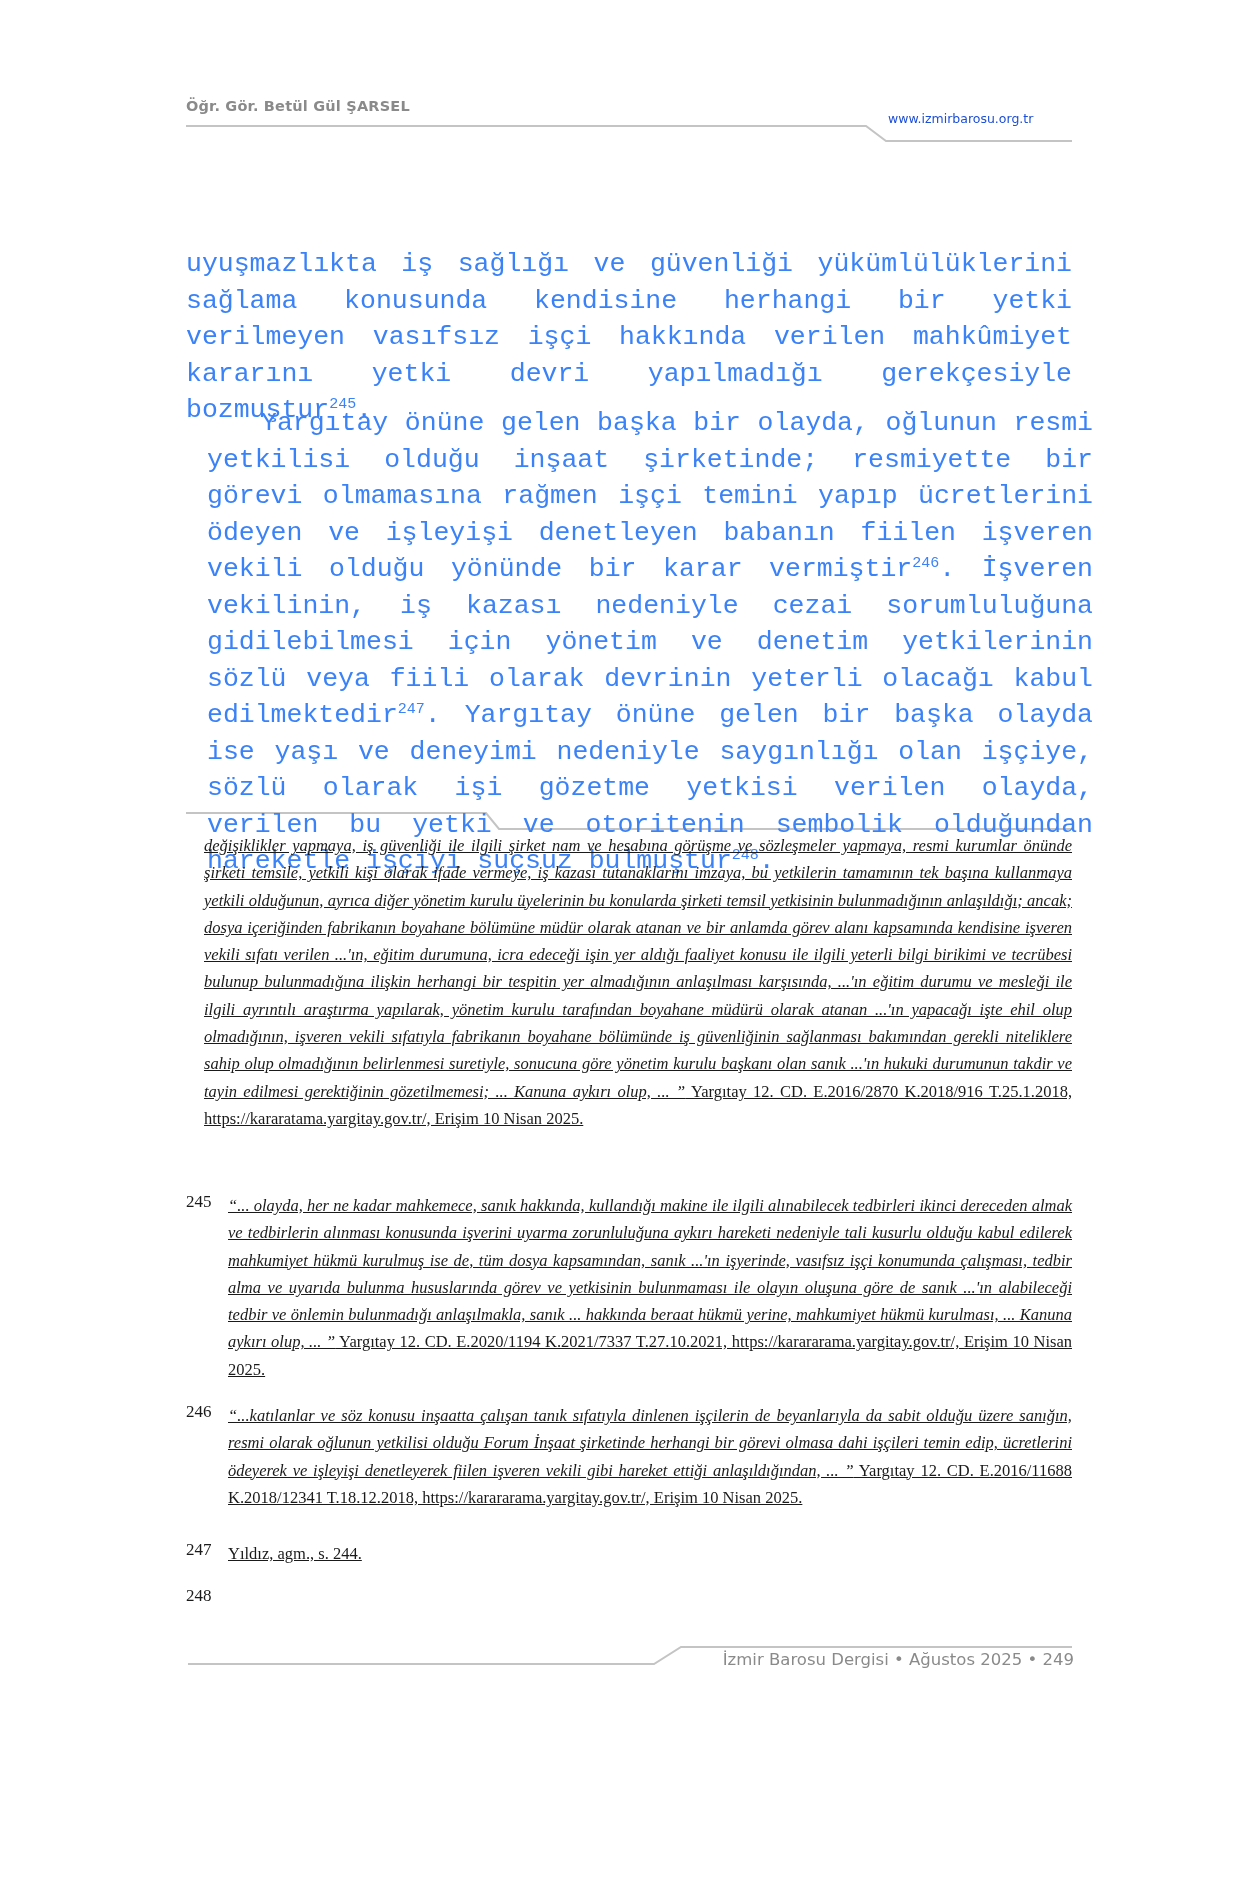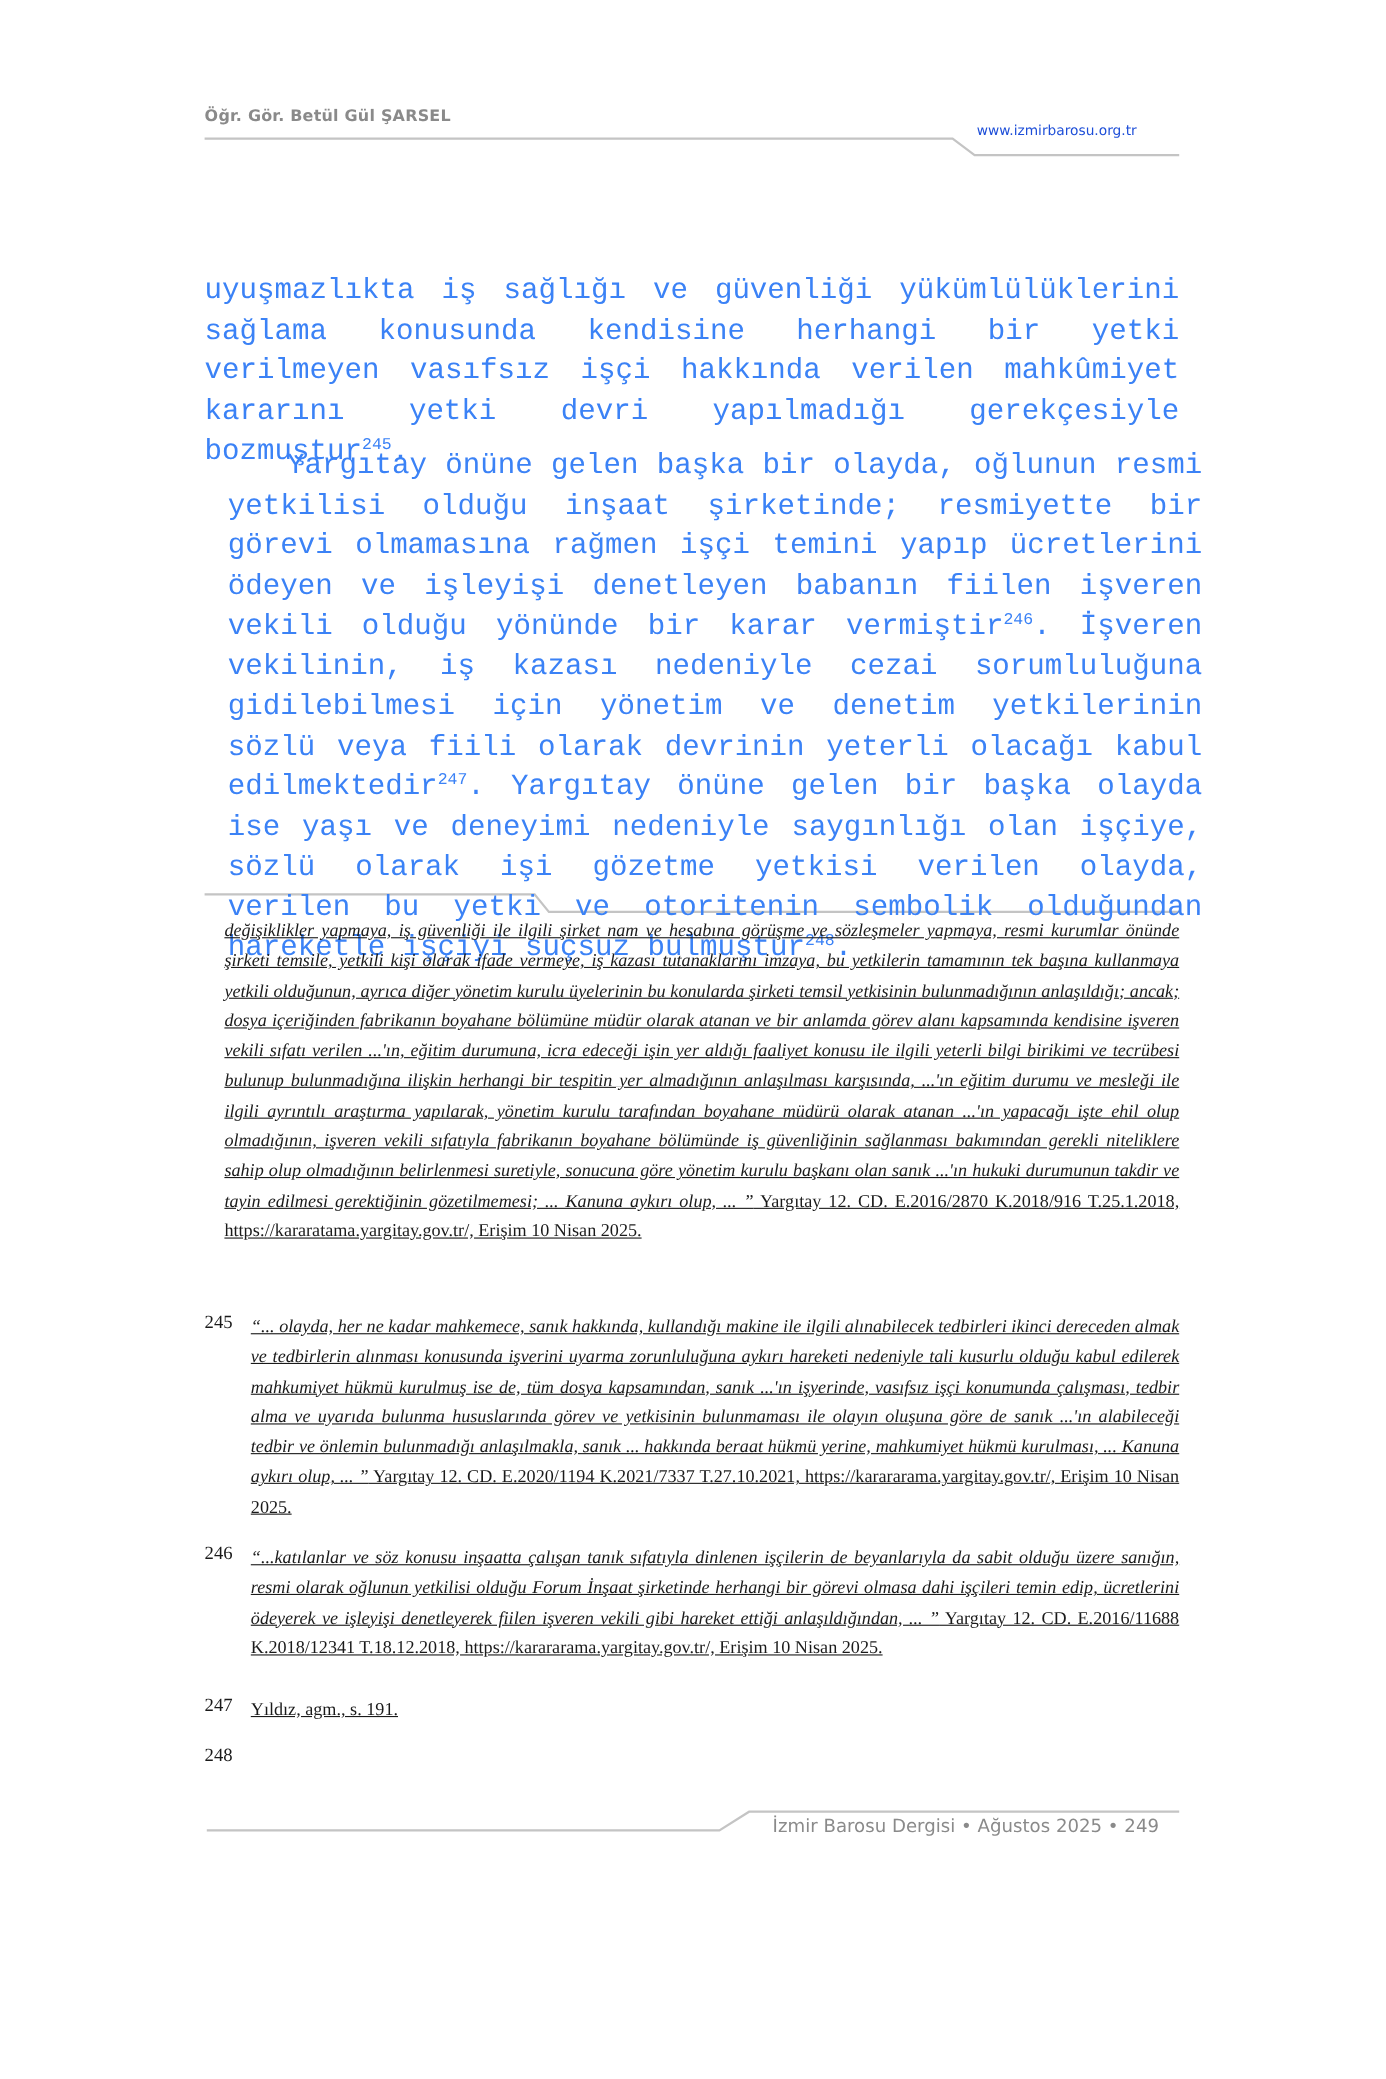--- a/index.html
+++ b/index.html
@@ -22,21 +22,21 @@
   .fns { position: absolute; left: 186px; width: 886px; font-family: "Liberation Serif", "DejaVu Serif", serif; color: #1a1a1a; text-decoration: underline; }
   .fn-block { position: relative; padding-left: 42px; text-align: justify; font-size: 16.5px; line-height: 27.3px; }
   .fn-num { position: absolute; left: 0; top: -4px; font-size: 17px; font-style: normal; }
   .fn0 { top: 832px; }
   .fn245 { top: 1192px; }
   .fn246 { top: 1402px; }
   .fn247 { top: 1540px; }
   .fn248 { top: 1586px; }
 
   
-  .ftr { position: absolute; left: 682px; top: 1650px; width: 392px; text-align: center; font-family: "DejaVu Sans", sans-serif; font-size: 16.5px; color: #8a8a8a; }
+  .ftr { position: absolute; left: 682px; top: 1650px; width: 392px; text-align: right; font-family: "DejaVu Sans", sans-serif; font-size: 16.5px; color: #8a8a8a; }
 </style>
 </head>
 <body>
 
 <div class="page">
 
   <svg class="rule" viewBox="0 0 1260 1890">
     <polyline points="186,126 866,126 886,141 1072,141" fill="none" stroke="#c4c4c4" stroke-width="2"></polyline>
     <polyline points="186,813 486,813 499,829 1072,829" fill="none" stroke="#c4c4c4" stroke-width="2"></polyline>
     <polyline points="188,1664 654,1664 681,1647 1072,1647" fill="none" stroke="#c4c4c4" stroke-width="2"></polyline>
@@ -69,21 +69,21 @@
   <div class="fns fn246">
     <div class="fn-block">
       <span class="fn-num">246</span>
       <i>“...katılanlar ve söz konusu inşaatta çalışan tanık sıfatıyla dinlenen işçilerin de beyanlarıyla da sabit olduğu üzere sanığın, resmi olarak oğlunun yetkilisi olduğu Forum İnşaat şirketinde herhangi bir görevi olmasa dahi işçileri temin edip, ücretlerini ödeyerek ve işleyişi denetleyerek fiilen işveren vekili gibi hareket ettiği anlaşıldığından, ... ”</i><span> Yargıtay 12. CD. E.2016/11688 K.2018/12341 T.18.12.2018, https://karararama.yargitay.gov.tr/, Erişim 10 Nisan 2025.</span>
     </div>
   </div>
 
   <div class="fns fn247">
     <div class="fn-block">
       <span class="fn-num">247</span>
-      <span>Yıldız, agm., s. 191.</span>
+      <span>Yıldız, agm., s. 244.</span>
     </div>
   </div>
 
   <div class="fns fn248">
     <div class="fn-block">
       <span class="fn-num">248</span>
     </div>
   </div>
 
   <div class="ftr">

